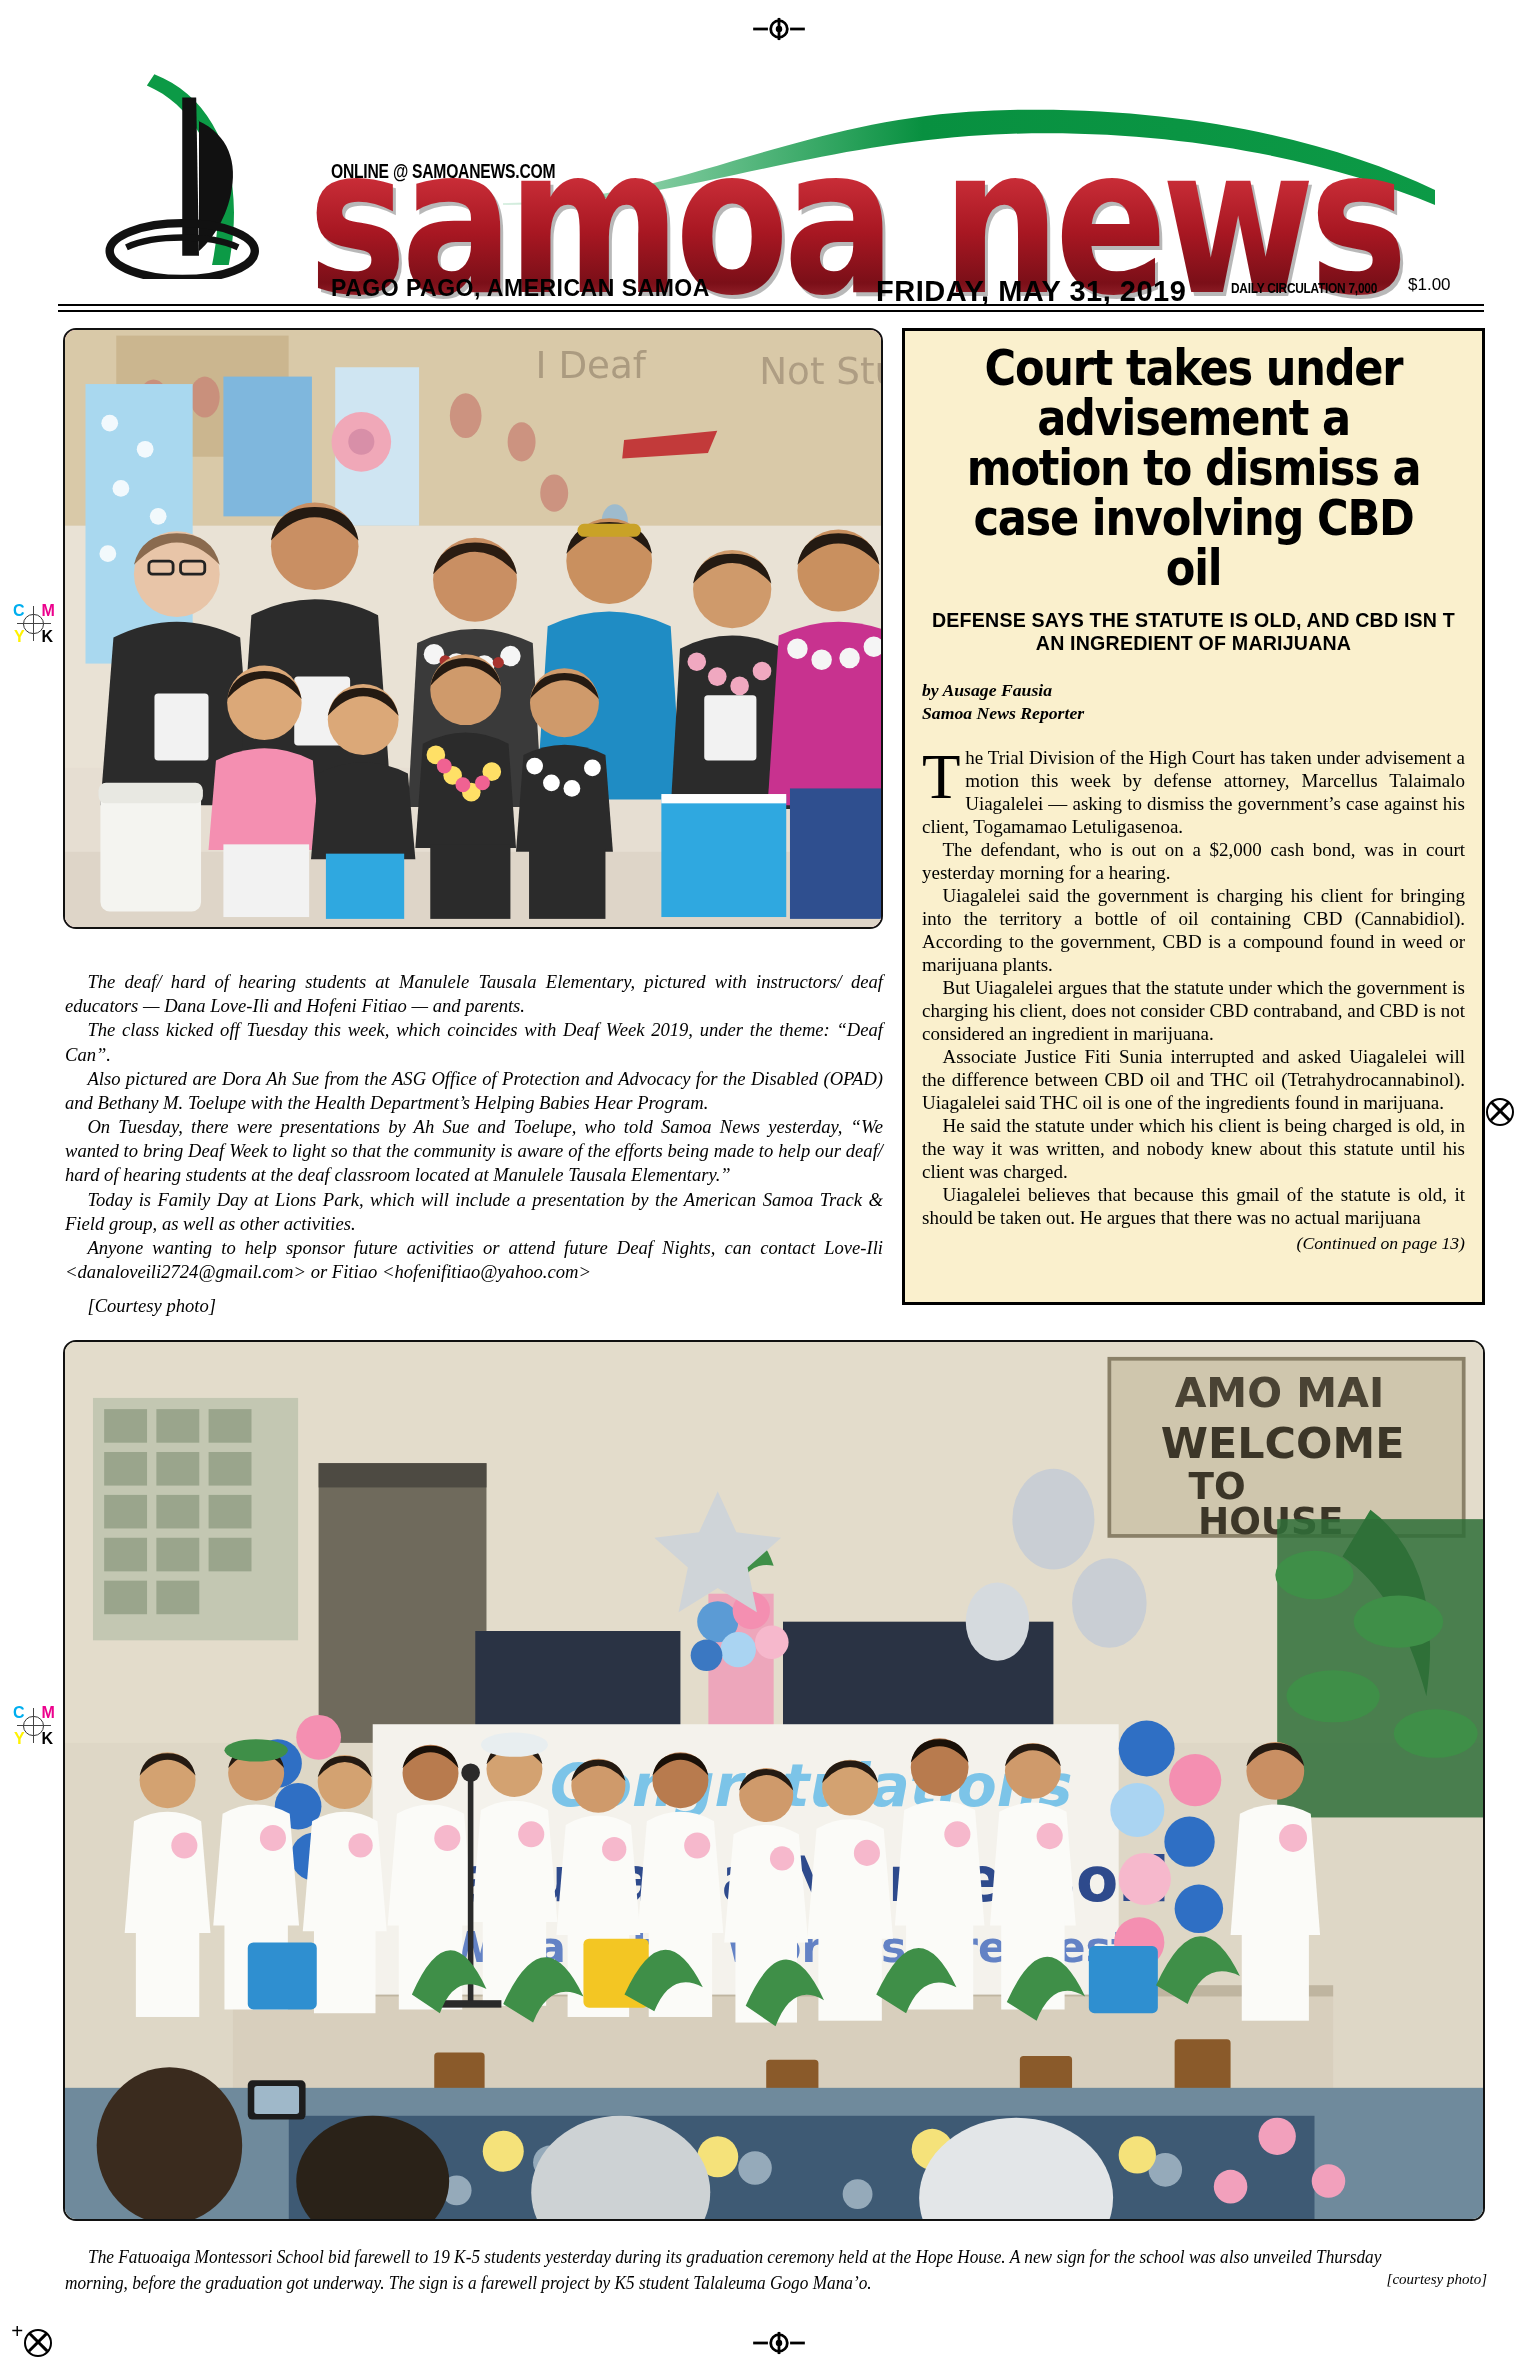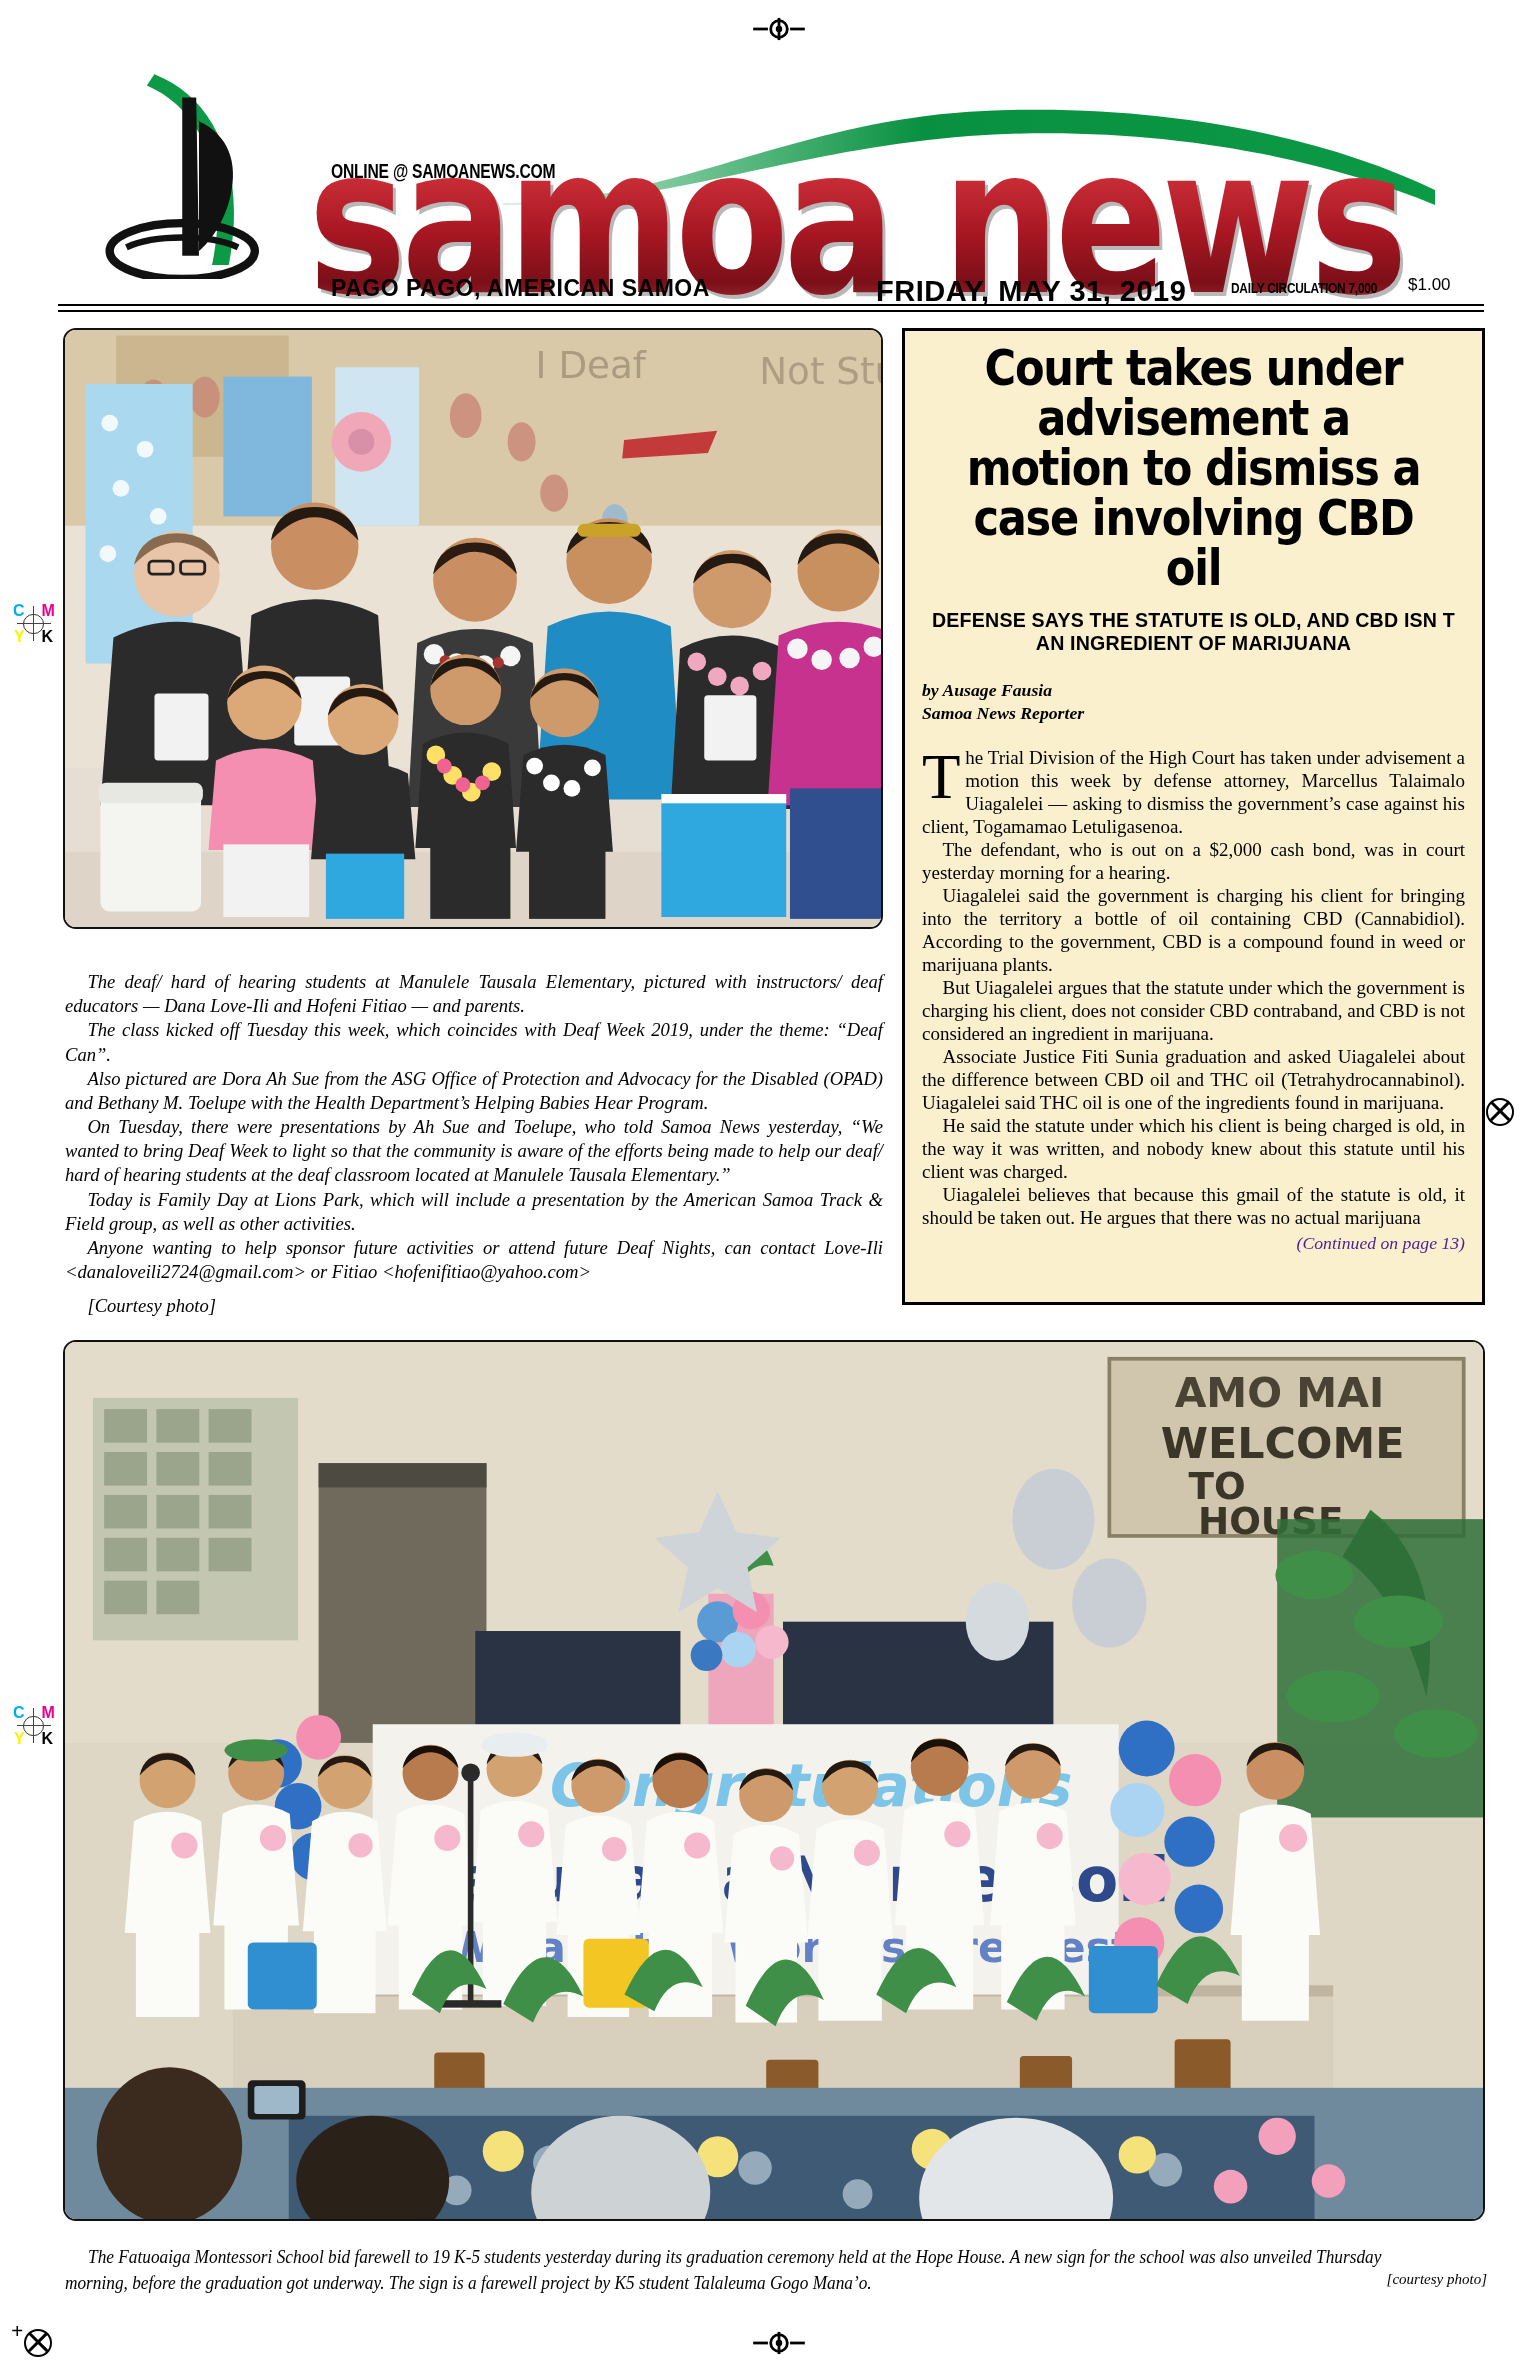--- a/index.html
+++ b/index.html
@@ -250,21 +250,21 @@
     padding: 3.7px 4.7px 0 0;
     font-family: "Liberation Serif", serif;
     font-weight: normal;
   }
   .contd {
     margin-top: 3.7px;
     text-align: right;
     font-family: "Liberation Serif", serif;
     font-style: italic;
     font-size: 17.7px;
-    color: #4c1d95;
+    color: #000000;
   }
 
   
   .cap-top {
     position: absolute;
     left: 65px; top: 970px;
     width: 818px;
   }
   .cap-top p {
     font-family: "Liberation Serif", serif;
@@ -547,21 +547,21 @@
   <div class="subhead">DEFENSE SAYS THE STATUTE IS OLD, AND CBD ISN T AN INGREDIENT OF MARIJUANA</div>
   <div class="byline">
     <div>by Ausage Fausia</div>
     <div>Samoa News Reporter</div>
   </div>
   <div class="article">
     <p class="first">The Trial Division of the High Court has taken under advisement a motion this week by defense attorney, Marcellus Talaimalo Uiagalelei — asking to dismiss the government’s case against his client, Togamamao Letuligasenoa.</p>
     <p>The defendant, who is out on a $2,000 cash bond, was in court yesterday morning for a hearing.</p>
     <p>Uiagalelei said the government is charging his client for bringing into the territory a bottle of oil containing CBD (Cannabidiol). According to the government, CBD is a compound found in weed or marijuana plants.</p>
     <p>But Uiagalelei argues that the statute under which the government is charging his client, does not consider CBD contraband, and CBD is not considered an ingredient in marijuana.</p>
-    <p>Associate Justice Fiti Sunia graduation and asked Uiagalelei about the difference between CBD oil and THC oil (Tetrahydrocannabinol). Uiagalelei said THC oil is one of the ingredients found in marijuana.</p>
+    <p>Associate Justice Fiti Sunia interrupted and asked Uiagalelei will the difference between CBD oil and THC oil (Tetrahydrocannabinol). Uiagalelei said THC oil is one of the ingredients found in marijuana.</p>
     <p>He said the statute under which his client is being charged is old, in the way it was written, and nobody knew about this statute until his client was charged.</p>
     <p>Uiagalelei believes that because this gmail of the statute is old, it should be taken out. He argues that there was no actual marijuana</p>
   </div>
   <div class="contd">(Continued on page 13)</div>
 </div>
 
 <div class="reg-circle-x" style="left:1486px; top:1098px;"></div>
 
 <div class="cap-top">
   <p>The deaf/ hard of hearing students at Manulele Tausala Elementary, pictured with instructors/ deaf educators — Dana Love-Ili and Hofeni Fitiao — and parents.</p>

